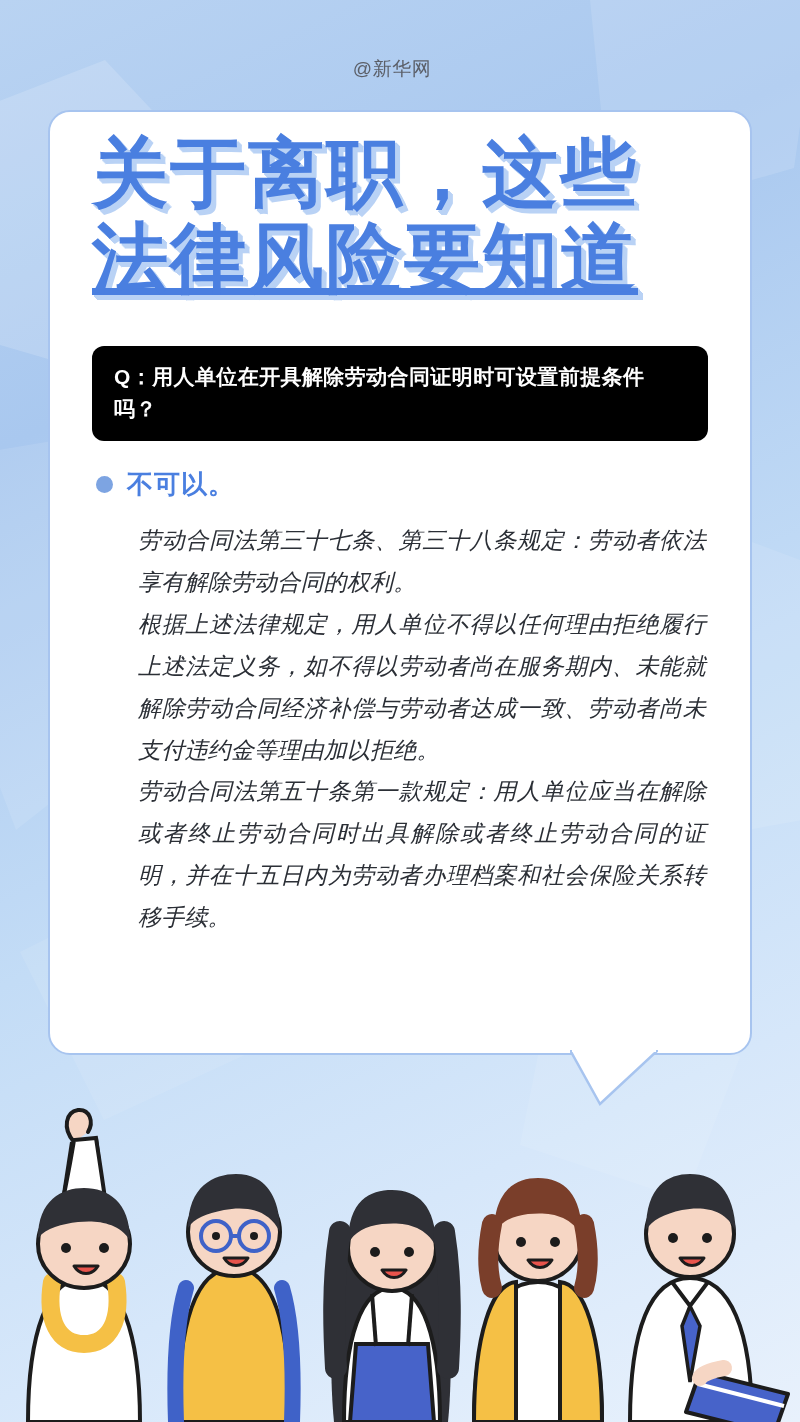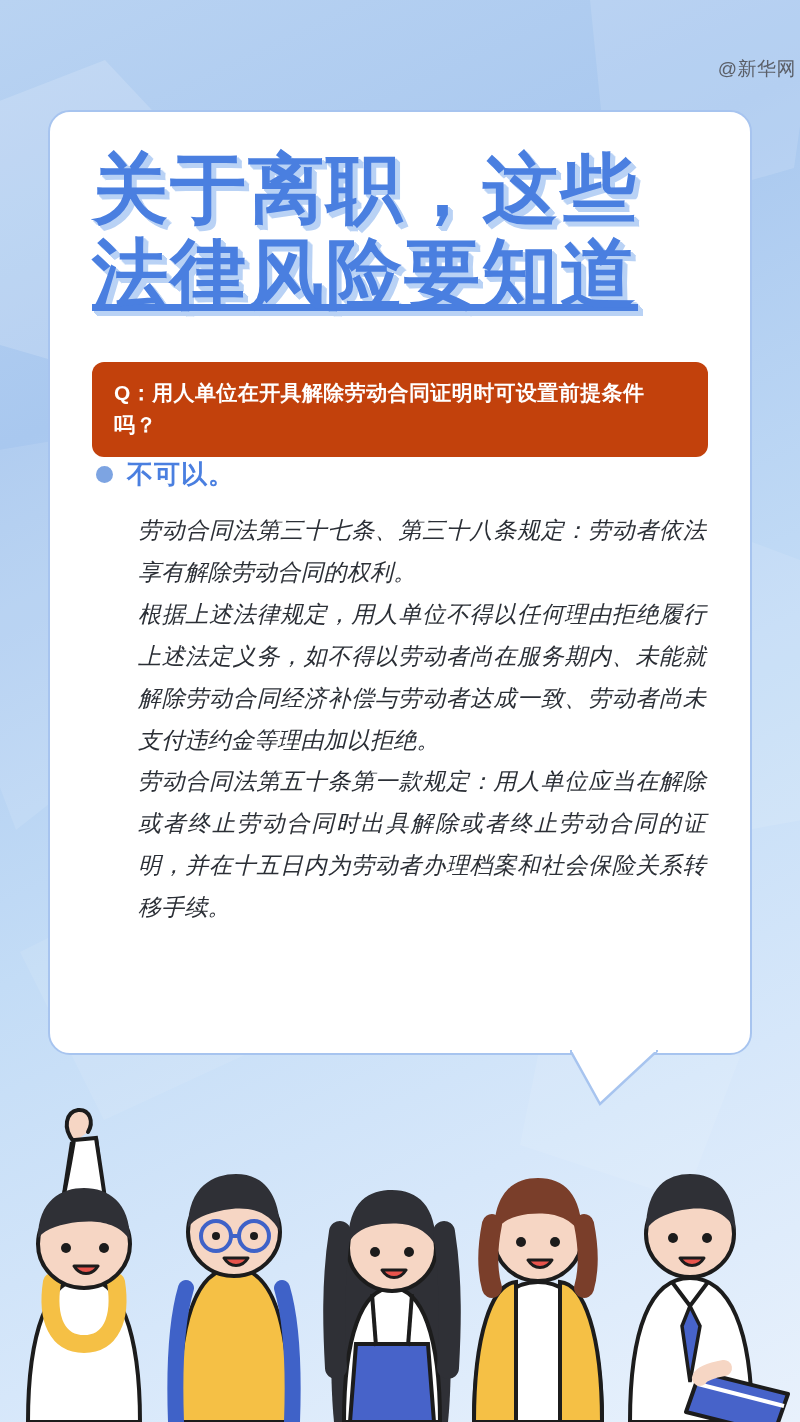--- a/index.html
+++ b/index.html
@@ -43,42 +43,42 @@
         background: rgba(255,255,255,0.09); }
   .f6 { width: 220px; height: 220px; left: 520px; top: 980px;
         clip-path: polygon(15% 0%, 100% 35%, 75% 100%, 0% 75%);
         background: rgba(255,255,255,0.09); }
 
   
   .watermark {
     position: absolute;
     top: 56px;
     left: 0;
-    right: 4px;
-    text-align: right;
+    right: 16px;
+    text-align: center;
     font-size: 19px;
     color: #5b5f68;
     letter-spacing: 0.5px;
     z-index: 5;
   }
 
   
   .card {
     position: absolute;
     left: 48px;
     top: 110px;
     width: 704px;
     height: 945px;
     background: #ffffff;
     border: 2px solid #a7c4ef;
     border-radius: 22px;
     z-index: 4;
   }
   .card-inner {
-    padding: 34px 42px 0 42px;
+    padding: 18px 42px 0 42px;
   }
 
   
   .tail {
     position: absolute;
     left: 570px;
     top: 1050px;
     width: 88px;
     height: 56px;
     z-index: 6;
@@ -97,34 +97,35 @@
       3px 3px 0 #b9d2f5,
       4px 4px 0 #b9d2f5,
       5px 5px 0 #b9d2f5;
     white-space: nowrap;
   }
   .headline .l2 { display: block; text-decoration: underline; }
 
   
   .question-bar {
     margin-top: 46px;
-    background: #c2410c;
+    background: #000000;
     border-radius: 12px;
     padding: 15px 22px 17px 22px;
     color: #ffffff;
     font-size: 21px;
     font-weight: bold;
     line-height: 1.5;
     letter-spacing: 0.4px;
   }
 
   
   .answer-row {
     display: flex;
     align-items: center;
+    margin-top: 26px;
     margin-left: 4px;
   }
   .answer-dot {
     width: 17px;
     height: 17px;
     border-radius: 50%;
     background: #7da4e2;
     margin-right: 14px;
     flex: none;
   }

